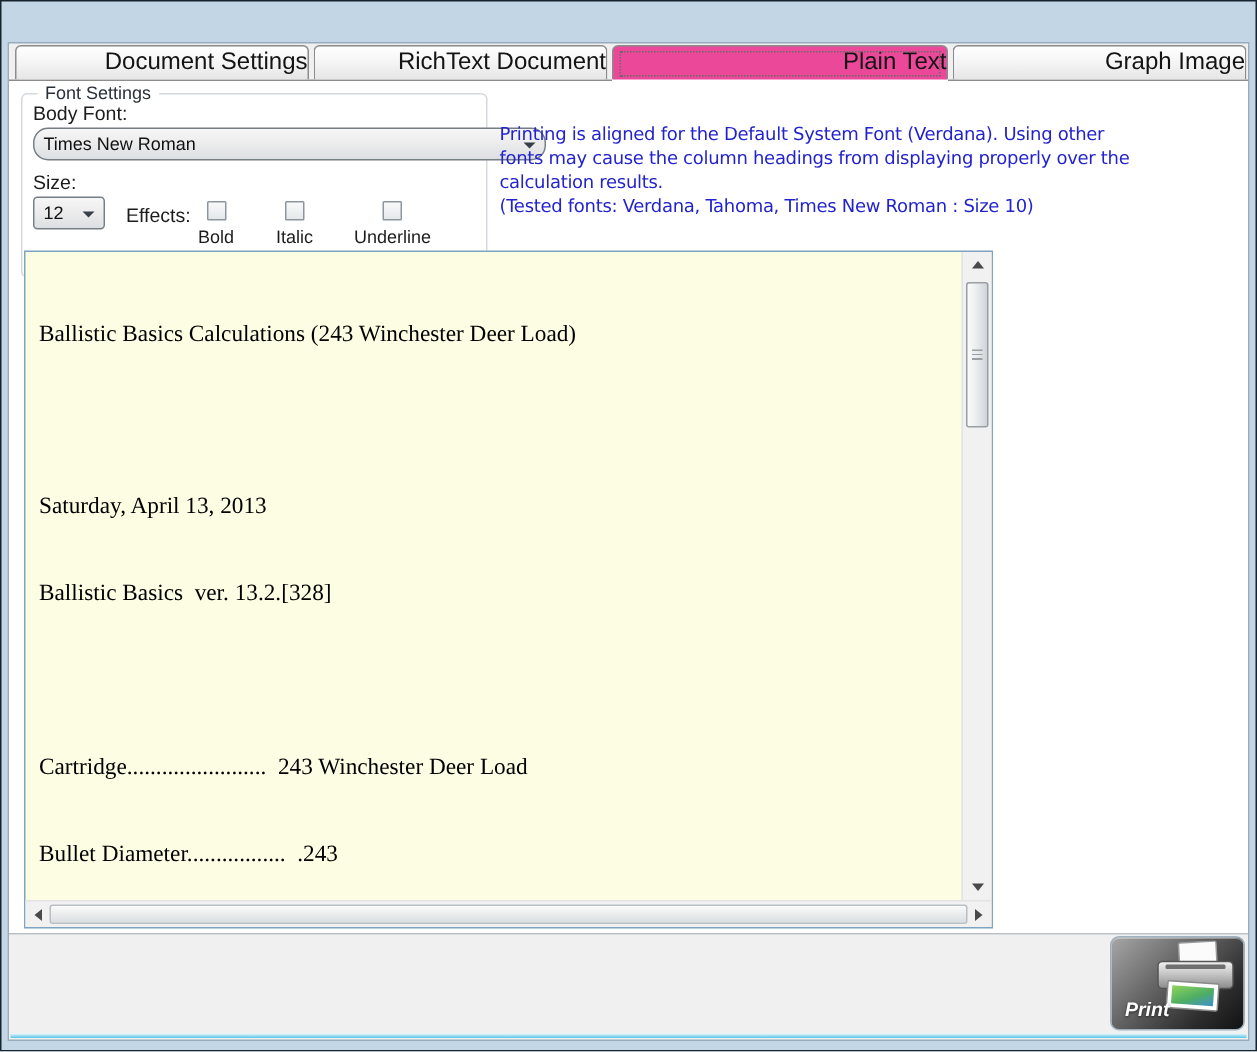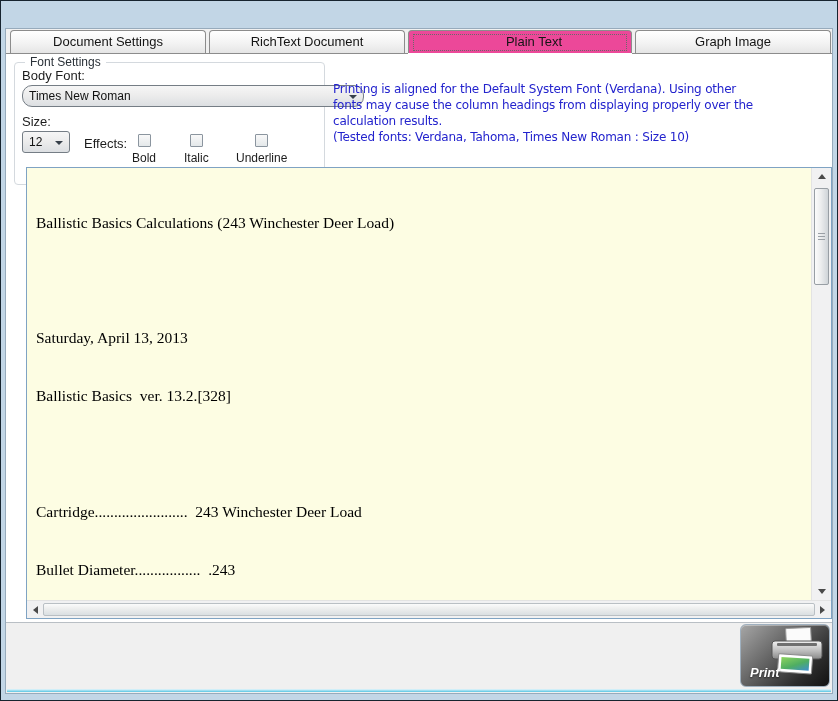--- a/index.html
+++ b/index.html
@@ -39,21 +39,21 @@
   .bottom-accent {
     position: absolute; left: 1px; right: 1px; bottom: 1px; height: 3px;
     background: linear-gradient(#e9f7fc,#55c5e3);
   }
   
   .tabs {
     position: absolute; left: 0; top: 0; right: 0; height: 24px;
     display: flex; gap: 3px; padding: 1px 1px 0 4px; z-index: 3;
   }
   .tab {
-    flex: 1; position: relative; text-align: center; font-size: 13px; color: #141414;
+    flex: 1; position: relative; text-align: right; font-size: 16px; color: #141414;
     line-height: 22px; border: 1px solid #8c8c8c; border-bottom: none;
     border-radius: 4px 4px 0 0;
     background: linear-gradient(#ffffff,#f3f3f3 55%,#e5e5e5);
     cursor: default;
   }
   .tab.active {
     background: #ec4899; font-weight: normal;
     box-shadow: 0 2px 0 #ffffff;
     padding-left: 28px;
   }
@@ -94,21 +94,21 @@
   }
   .cb-label { font-size: 12px; color: #1c1c1c; }
   
   .notice {
     position: absolute; left: 327px; top: 27px; width: 486px;
     font-family: "DejaVu Sans", sans-serif; font-size: 12px; letter-spacing: -0.2px;
     line-height: 16px; color: #2323cd; white-space: nowrap;
   }
   
   .docwrap {
-    position: absolute; left: 20px; top: 113px; width: 806px; height: 452px;
+    position: absolute; left: 10px; top: 113px; width: 646px; height: 452px;
     border: 1px solid #7fa3c3; background: #fdfde3;
   }
   .doc {
     position: absolute; left: 0; top: 0; right: 20px; bottom: 18px;
     padding: 6px 2px 0 9px; overflow: hidden;
     font-family: "Liberation Serif", serif; font-size: 15.5px; line-height: 19.3px;
     color: #000; white-space: pre;
   }
   .doc-line { min-height: 19.3px; }
   .vscroll {

